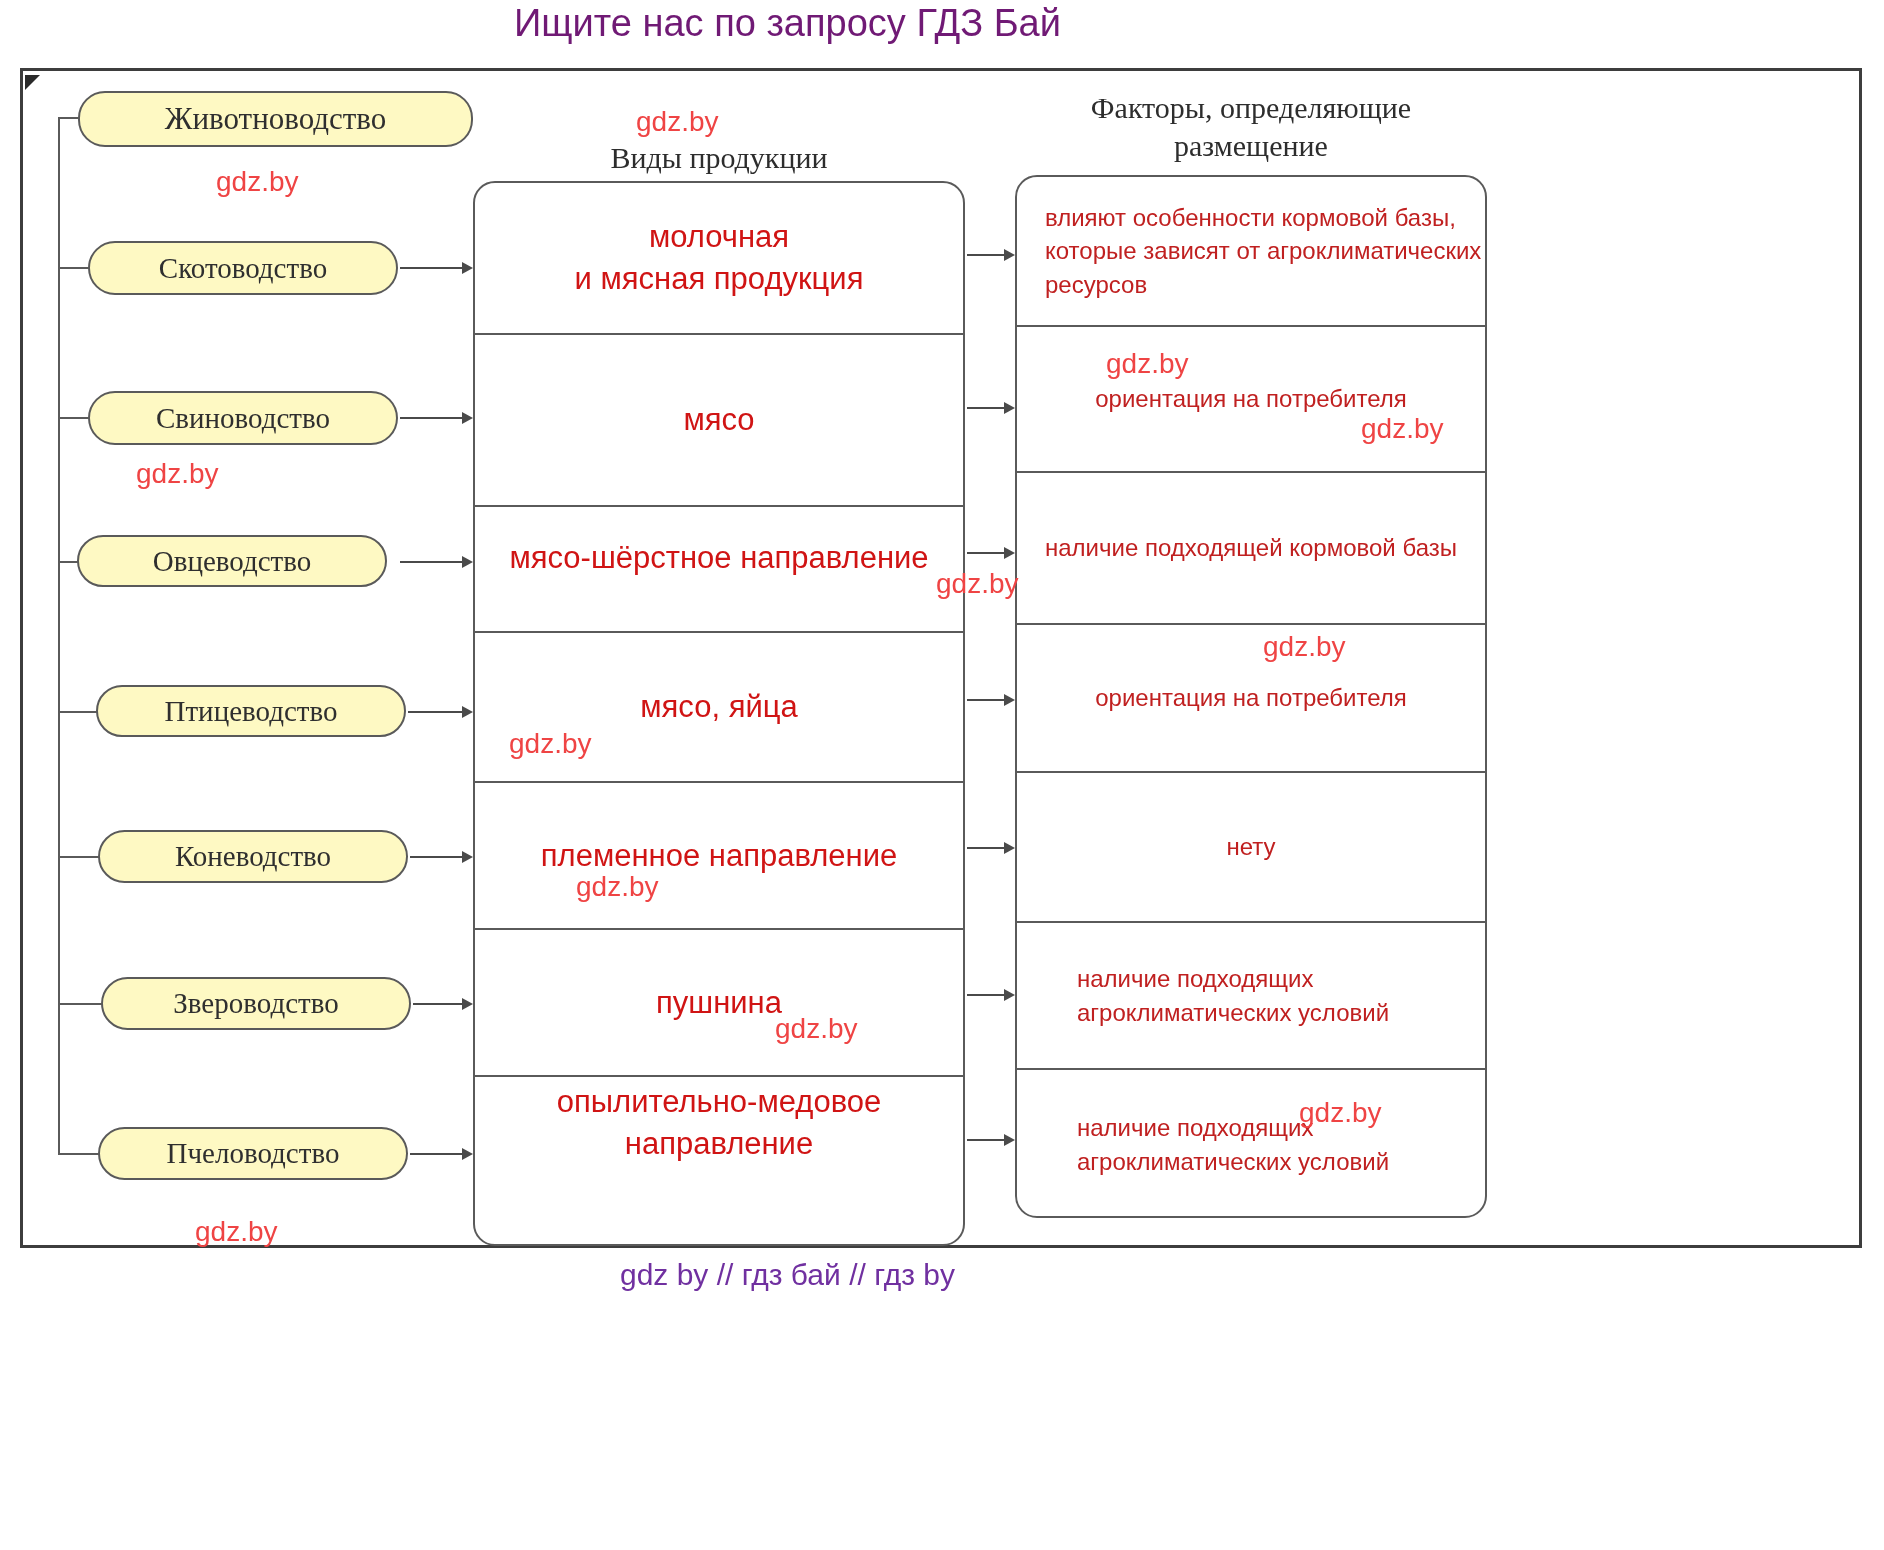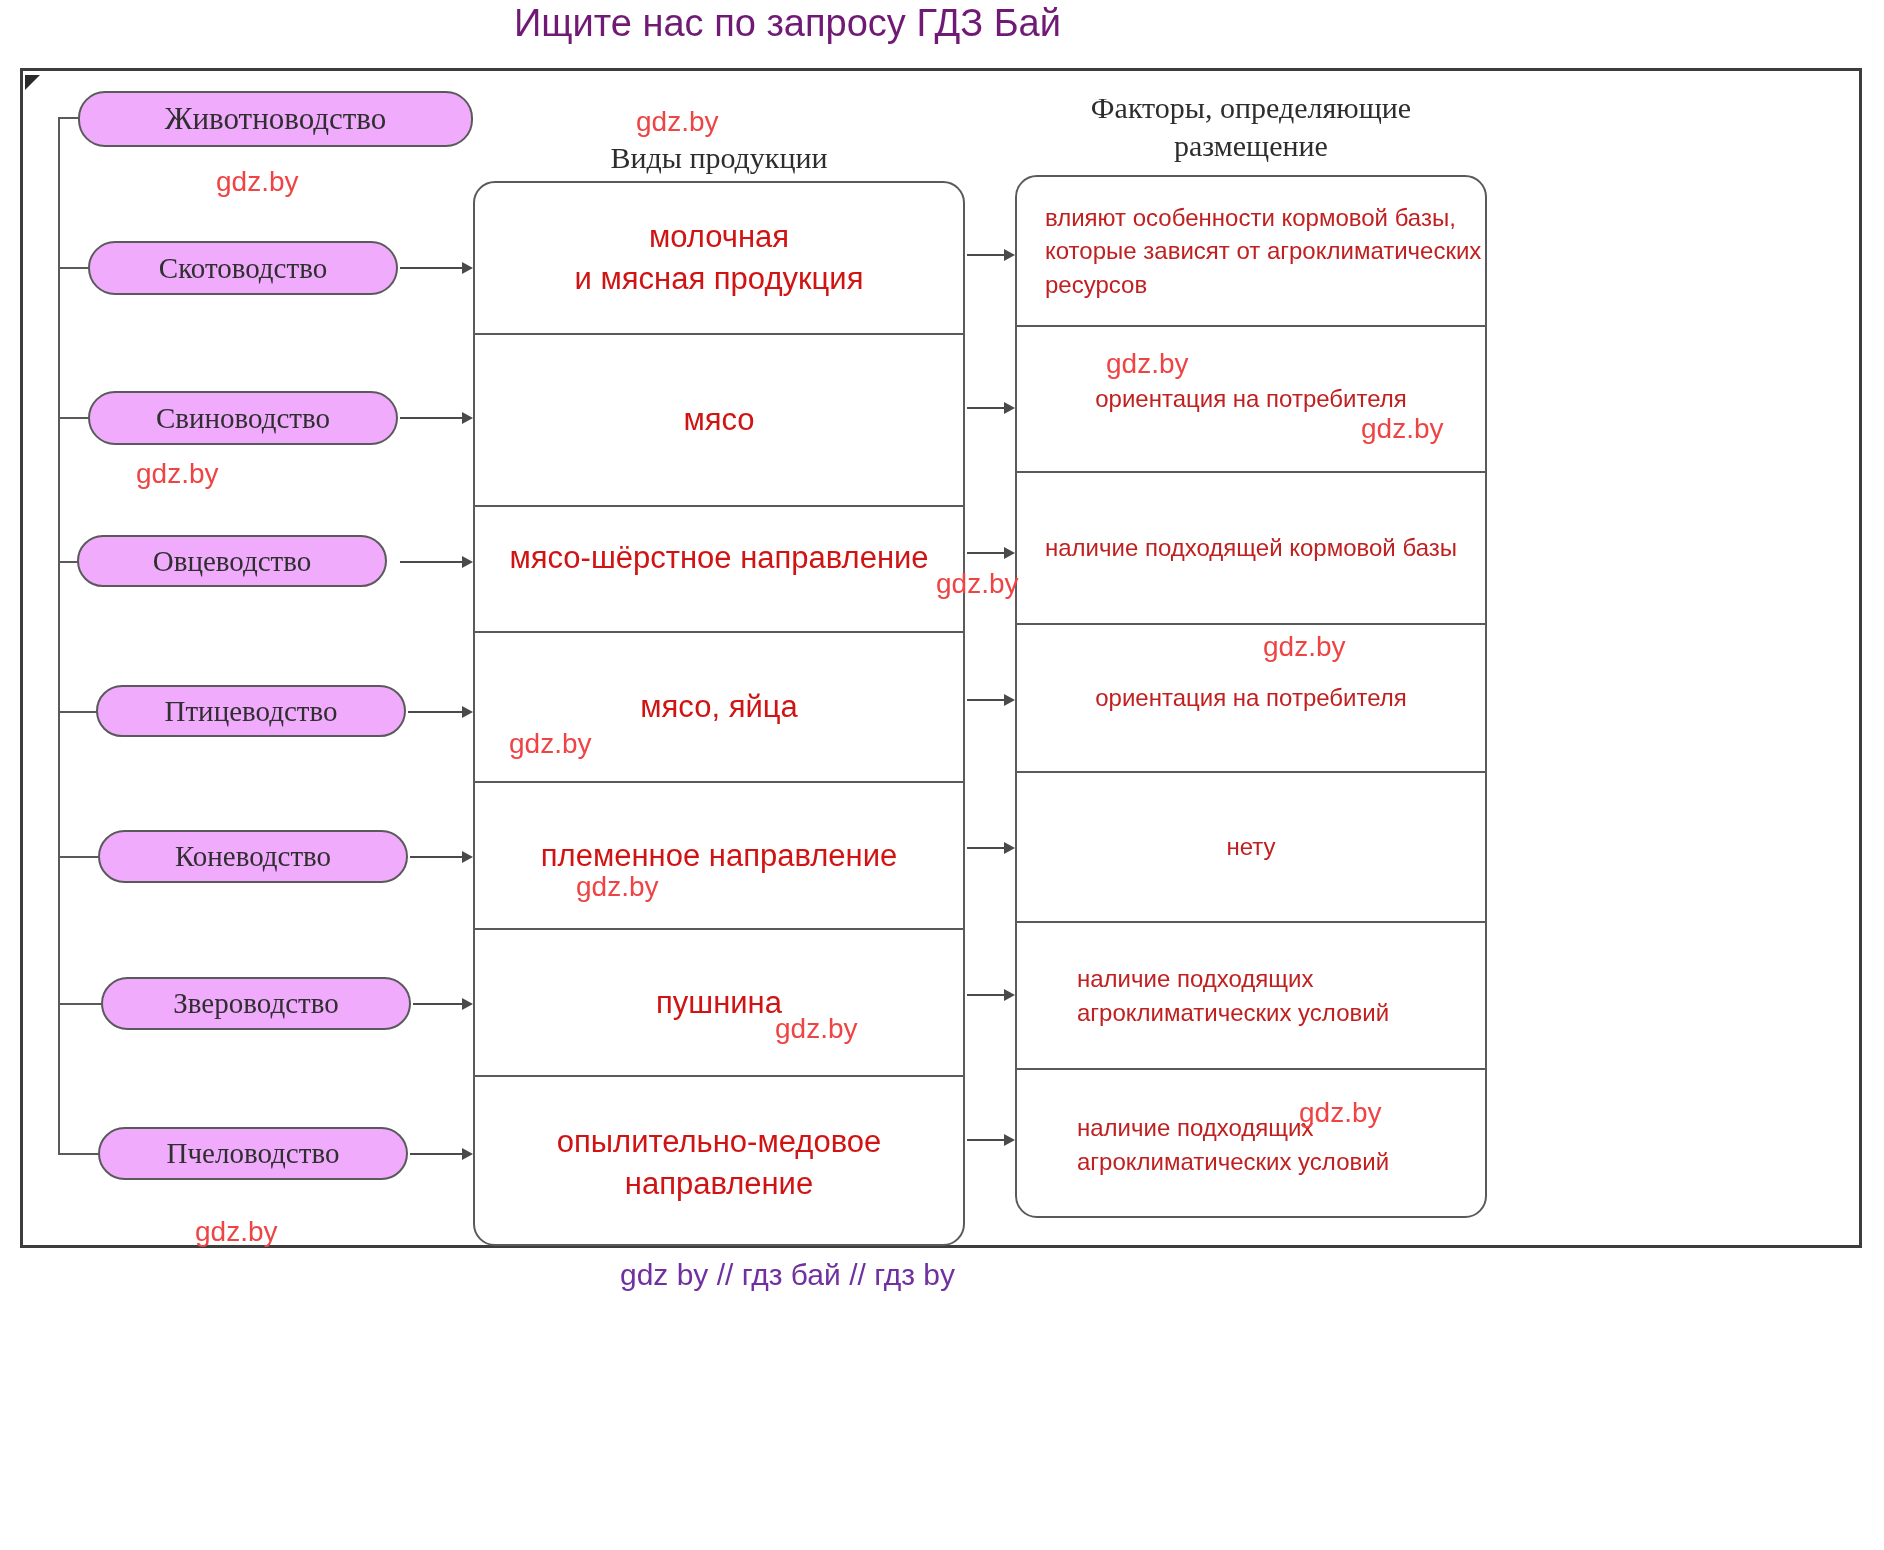--- a/index.html
+++ b/index.html
@@ -19,21 +19,21 @@
   .frame {
     position:absolute; left:20px; top:68px; width:1842px; height:1180px;
     border:3px solid #3d3d3d; background:transparent;
   }
   .corner {
     position:absolute; left:2px; top:4px; width:0; height:0;
     border-top:15px solid #2a2a2a; border-right:15px solid transparent;
   }
 
   .node {
-    position:absolute; border:2.5px solid #5a5a5a; border-radius:27px; background:#f0abfc;
+    position:absolute; border:2.5px solid #5a5a5a; border-radius:27px; background:#fef9c3;
     display:flex; align-items:center; justify-content:center;
     font-family:"Liberation Serif", serif; font-size:29px; color:#2f2f2f;
   }
   .node.root { font-size:31px; }
 
   .col-header {
     position:absolute; text-align:center; font-family:"Liberation Serif", serif;
     font-size:30px; color:#2d2d2d; white-space:pre-line; line-height:1.25;
   }
 
@@ -136,21 +136,21 @@
       </div>
       <div class="cell bordered" style="top:450px;height:150px">
         <span class="product-text">мясо, яйца</span>
       </div>
       <div class="cell bordered" style="top:600px;height:147px">
         <span class="product-text">племенное направление</span>
       </div>
       <div class="cell bordered" style="top:747px;height:147px">
         <span class="product-text">пушнина</span>
       </div>
-      <div class="cell" style="top:894px;height:171px">
+      <div class="cell" style="top:854px;height:171px">
         <span class="product-text">опылительно-медовое
 направление</span>
       </div>
     </div>
 
     <div class="arrow" style="left:944px;top:183px;width:37px"></div>
     <div class="arrow" style="left:944px;top:336px;width:37px"></div>
     <div class="arrow" style="left:944px;top:481px;width:37px"></div>
     <div class="arrow" style="left:944px;top:628px;width:37px"></div>
     <div class="arrow" style="left:944px;top:776px;width:37px"></div>

